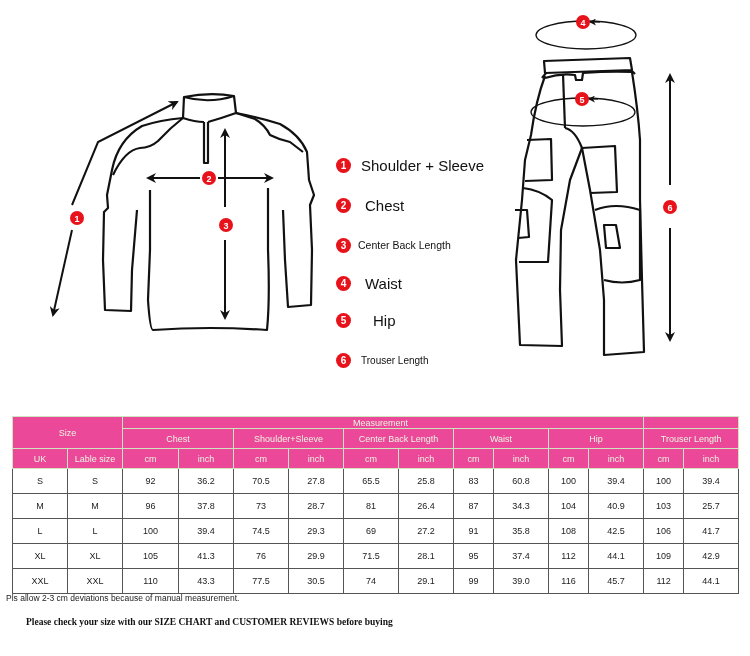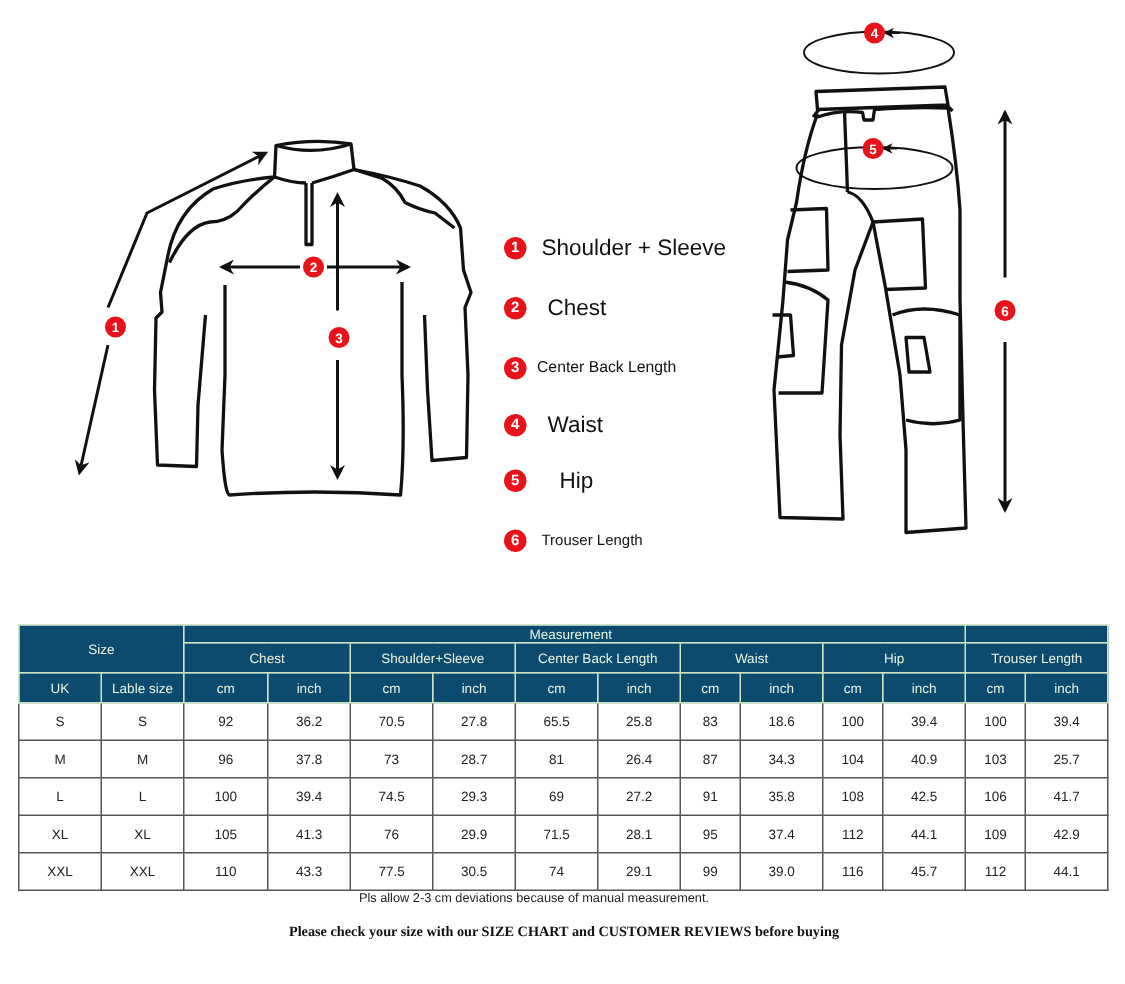--- a/index.html
+++ b/index.html
@@ -5,26 +5,26 @@
   html, body { margin: 0; padding: 0; background: #ffffff; }
   body { width: 750px; height: 656px; position: relative; overflow: hidden; font-family: "Liberation Sans", sans-serif; color: #111; }
   .illus { position: absolute; left: 0; top: 0; width: 750px; height: 400px; }
   .legend { position: absolute; left: 336px; top: 150px; width: 160px; }
   .legend-item { position: absolute; left: 0; height: 20px; display: flex; align-items: center; }
   .badge { width: 15px; height: 15px; border-radius: 50%; background: #e8121b; color: #fff; font-size: 10px; font-weight: bold; display: flex; align-items: center; justify-content: center; font-family: "Liberation Sans", sans-serif; }
   .legend-label { font-size: 15px; color: #111; margin-left: 10px; white-space: nowrap; }
 
   table.size { position: absolute; left: 12px; top: 416px; border-collapse: collapse; width: 726px; table-layout: fixed; font-family: "Liberation Sans", sans-serif; }
   table.size td { text-align: center; font-size: 9px; padding: 0; }
-  .hd td { background: #0c4a6e; color: #eaf4e0; border: 1px solid #cfe3bf; }
+  .hd td { background: #ec4899; color: #eaf4e0; border: 1px solid #cfe3bf; }
   .hd-meas td { height: 11px; font-size: 8px; }
   .hd-grp td { height: 19px; }
   .hd-unit td { height: 19px; }
   .body td { background: #fff; color: #222; border: 1px solid #555; height: 24px; }
-  .note { position: absolute; left: 16px; width: 680px; text-align: center; }
+  .note { position: absolute; left: 6px; width: 680px; text-align: left; }
   .note1 { top: 593px; font-size: 8.5px; color: #222; font-family: "Liberation Sans", sans-serif; }
   .note2 { top: 617px; font-size: 9.5px; font-weight: bold; color: #111; font-family: "Liberation Serif", serif; padding-left: 20px; }
 </style>
 </head>
 <body>
 
 <svg class="illus" viewBox="0 0 750 400" xmlns="http://www.w3.org/2000/svg">
   <defs>
     <marker id="ah" markerWidth="10" markerHeight="10" refX="8" refY="5" orient="auto" markerUnits="userSpaceOnUse">
       <path d="M0,0 L10,5 L0,10 L3,5 Z" fill="#111"></path>
@@ -187,21 +187,21 @@
   <tr class="body">
     <td>S</td>
     <td>S</td>
     <td>92</td>
     <td>36.2</td>
     <td>70.5</td>
     <td>27.8</td>
     <td>65.5</td>
     <td>25.8</td>
     <td>83</td>
-    <td>18.6</td>
+    <td>60.8</td>
     <td>100</td>
     <td>39.4</td>
     <td>100</td>
     <td>39.4</td>
   </tr>
   <tr class="body">
     <td>M</td>
     <td>M</td>
     <td>96</td>
     <td>37.8</td>

